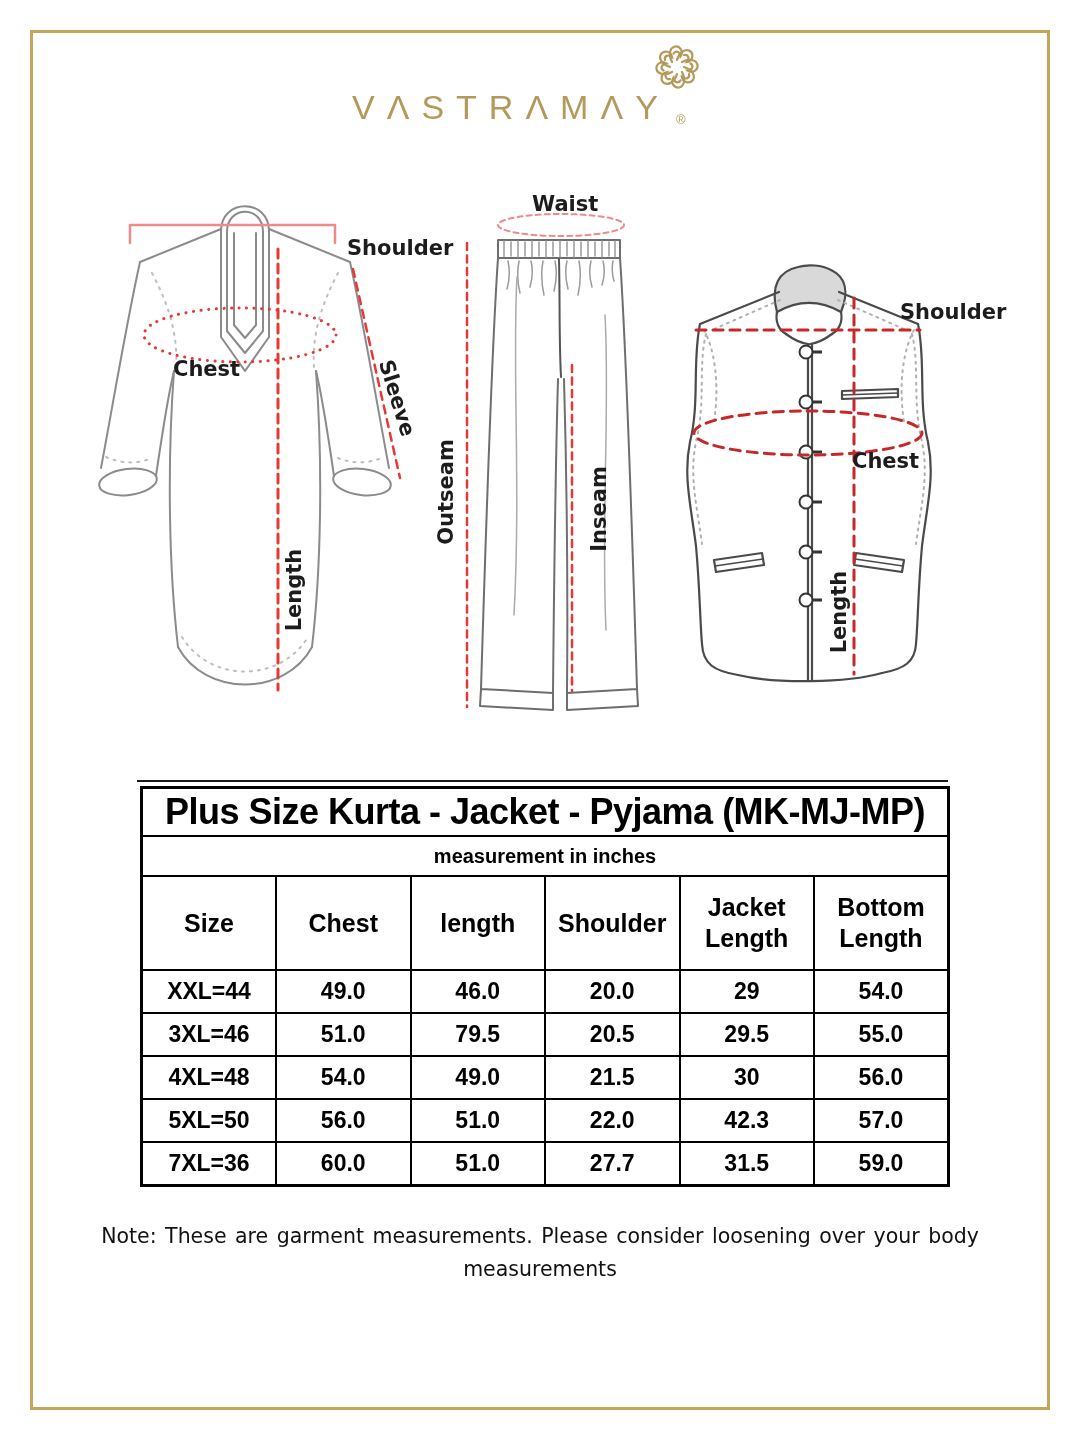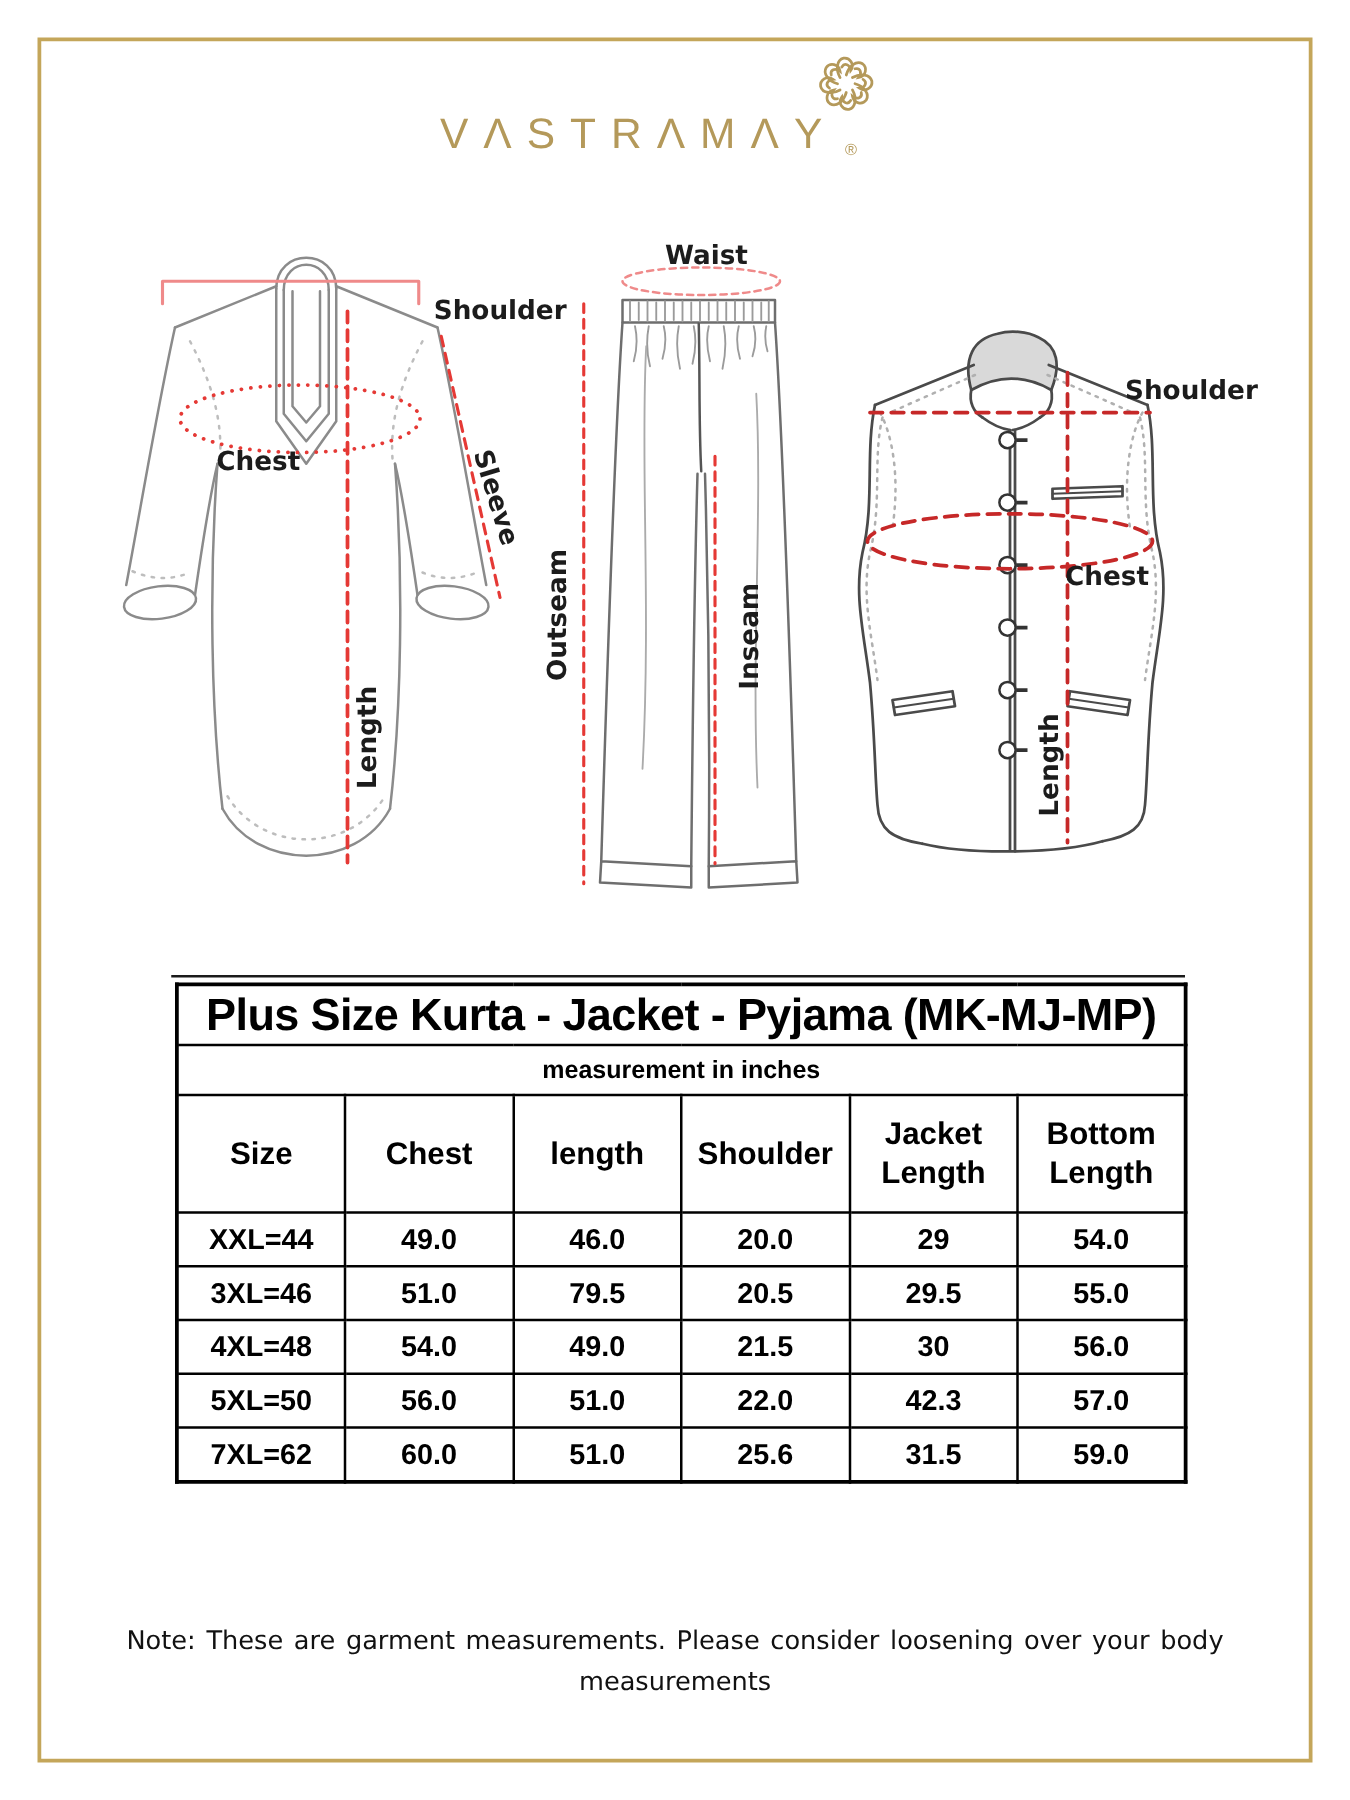--- a/index.html
+++ b/index.html
@@ -20,21 +20,21 @@
   
   .table-top-rule{position:absolute;left:137px;top:780px;width:811px;height:2px;background:#1a1a1a;}
   table.size-chart{position:absolute;left:140px;top:786px;width:810px;border-collapse:collapse;
         table-layout:fixed;border:3px solid #000;font-weight:bold;color:#000;}
   table.size-chart td{border:2px solid #000;text-align:center;vertical-align:middle;padding:0;}
   .title-row td{height:46px;font-size:36px;letter-spacing:-.5px;border-bottom:3px solid #000;}
   .subtitle-row td{height:38px;font-size:20px;border-bottom:3px solid #000;}
   .header-row td{height:92px;font-size:25px;vertical-align:bottom;padding-bottom:9px;line-height:31px;}
   .data-row td{height:41px;font-size:23px;margin-top:41px;}
   
-  .note{position:absolute;left:40px;right:40px;top:1296px;text-align:center;
+  .note{position:absolute;left:40px;right:40px;top:1220px;text-align:center;
         font-family:"DejaVu Sans",sans-serif;font-size:20.5px;color:#111;
         line-height:33px;word-spacing:2px;}
 </style>
 </head>
 <body>
 
 <div class="sheet">
   <div class="frame"></div>
 
   <div class="logo-text">VΛSTRΛMΛY</div>
@@ -232,24 +232,24 @@
     </tr>
     <tr class="data-row">
       <td>5XL=50</td>
       <td>56.0</td>
       <td>51.0</td>
       <td>22.0</td>
       <td>42.3</td>
       <td>57.0</td>
     </tr>
     <tr class="data-row">
-      <td>7XL=62</td>
+      <td>7XL=36</td>
       <td>60.0</td>
       <td>51.0</td>
-      <td>25.6</td>
+      <td>27.7</td>
       <td>31.5</td>
       <td>59.0</td>
     </tr>
   </tbody>
     </table>
 
   <div class="note">
     <div>Note: These are garment measurements. Please consider loosening over your body measurements</div>
   </div>
 </div>

